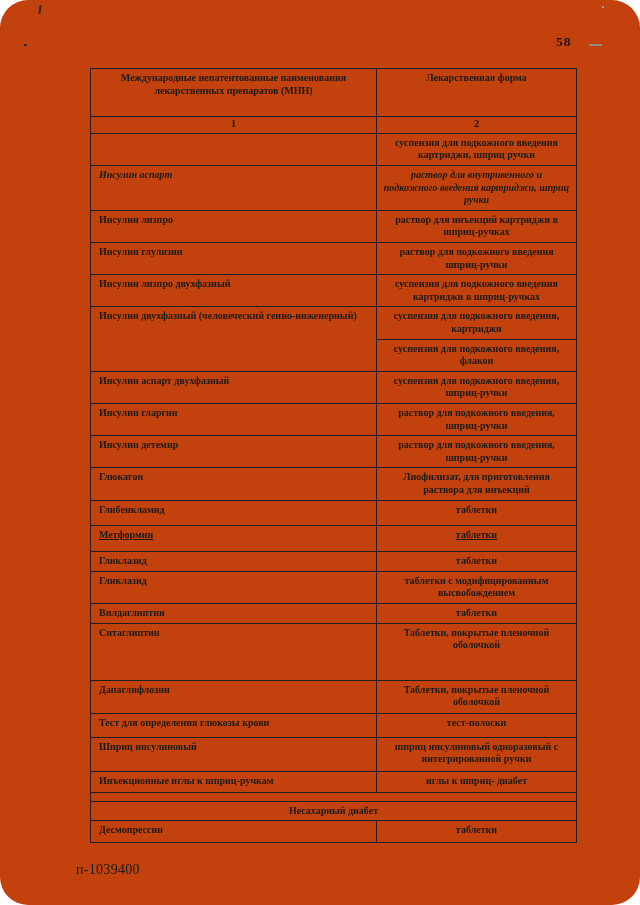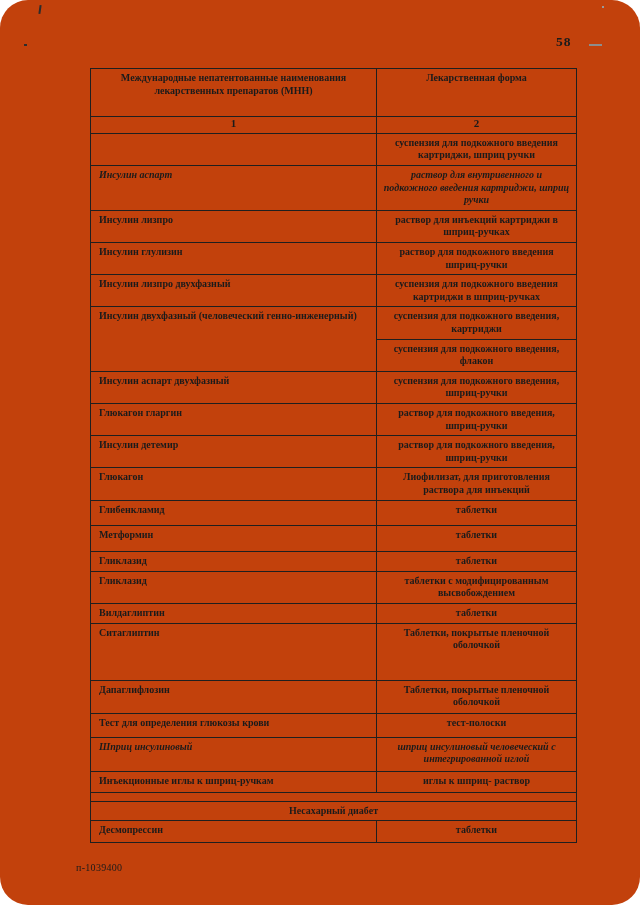--- a/index.html
+++ b/index.html
@@ -29,21 +29,21 @@
   .doc thead tr:first-child { height:48px; }
   .doc thead tr + tr { height:15px; }
   .doc th { text-align:center; padding:3px 22px 4px; }
   .doc th.idx { padding:0 0 2px; font-size:11px; }
   .doc td.name { text-align:left; padding:3px 6px 3px 8px; }
   .doc td.form { text-align:center; padding:3px 6px; }
   .doc td.section { text-align:center; padding:3px 4px; font-weight:bold; }
   .doc td.spacer { padding:0; }
   .footer-code {
     position:absolute; left:76px; top:862px;
-    font-size:10px; font-weight:normal; letter-spacing:0.3px;
+    font-size:14px; font-weight:normal; letter-spacing:0.3px;
   }
 </style>
 </head>
 <body>
 
 <div class="page">
   <span class="artifact a-tick"></span>
   <span class="artifact a-dot1"></span>
   <span class="artifact a-dash-pgnum"></span>
   <span class="artifact a-dot2"></span>
@@ -91,36 +91,36 @@
           <td class="form">суспензия для подкожного введения, картриджи</td>
         </tr>
         <tr style="height: 27px;">
           <td class="form">суспензия для подкожного введения, флакон</td>
         </tr>
         <tr style="height: 26px; margin-left: 32px;">
           <td class="name">Инсулин аспарт двухфазный</td>
           <td class="form">суспензия для подкожного введения, шприц-ручки</td>
         </tr>
         <tr style="height: 26px;">
-          <td class="name">Глюкагон гларгин</td>
+          <td class="name">Инсулин гларгин</td>
           <td class="form">раствор для подкожного введения, шприц-ручки</td>
         </tr>
         <tr style="height: 26px;">
           <td class="name">Инсулин детемир</td>
           <td class="form">раствор для подкожного введения, шприц-ручки</td>
         </tr>
         <tr style="height: 29px; margin-left: 16px;">
           <td class="name">Глюкагон</td>
           <td class="form">Лиофилизат, для приготовления раствора для инъекций</td>
         </tr>
         <tr style="height: 25px; margin-left: 28px;">
           <td class="name">Глибенкламид</td>
           <td class="form">таблетки</td>
         </tr>
-        <tr style="height: 26px;">
+        <tr style="height: 26px; text-decoration: underline;">
           <td class="name">Метформин</td>
           <td class="form">таблетки</td>
         </tr>
         <tr style="height: 20px;">
           <td class="name">Гликлазид</td>
           <td class="form">таблетки</td>
         </tr>
         <tr style="height: 28px;">
           <td class="name">Гликлазид</td>
           <td class="form">таблетки  с модифицированным высвобождением</td>
@@ -134,27 +134,27 @@
           <td class="form">Таблетки, покрытые пленочной оболочкой</td>
         </tr>
         <tr style="height: 33px;">
           <td class="name">Дапаглифлозин</td>
           <td class="form">Таблетки, покрытые пленочной оболочкой</td>
         </tr>
         <tr style="height: 24px;">
           <td class="name">Тест для определения глюкозы крови</td>
           <td class="form">тест-полоски</td>
         </tr>
-        <tr style="height: 34px; font-style: italic;">
+        <tr style="height: 34px;">
           <td class="name">Шприц инсулиновый</td>
-          <td class="form">шприц инсулиновый человеческий с интегрированной иглой</td>
+          <td class="form">шприц инсулиновый одноразовый с интегрированной ручки</td>
         </tr>
         <tr style="height: 21px;">
           <td class="name">Инъекционные иглы к шприц-ручкам</td>
-          <td class="form">иглы к шприц- раствор</td>
+          <td class="form">иглы к шприц- диабет</td>
         </tr>
         <tr style="height: 9px;">
           <td class="spacer" colspan="2"></td>
         </tr>
         <tr style="height: 19px;">
           <td class="section" colspan="2">Несахарный диабет</td>
         </tr>
         <tr style="height: 22px;">
           <td class="name">Десмопрессин</td>
           <td class="form">таблетки</td>

